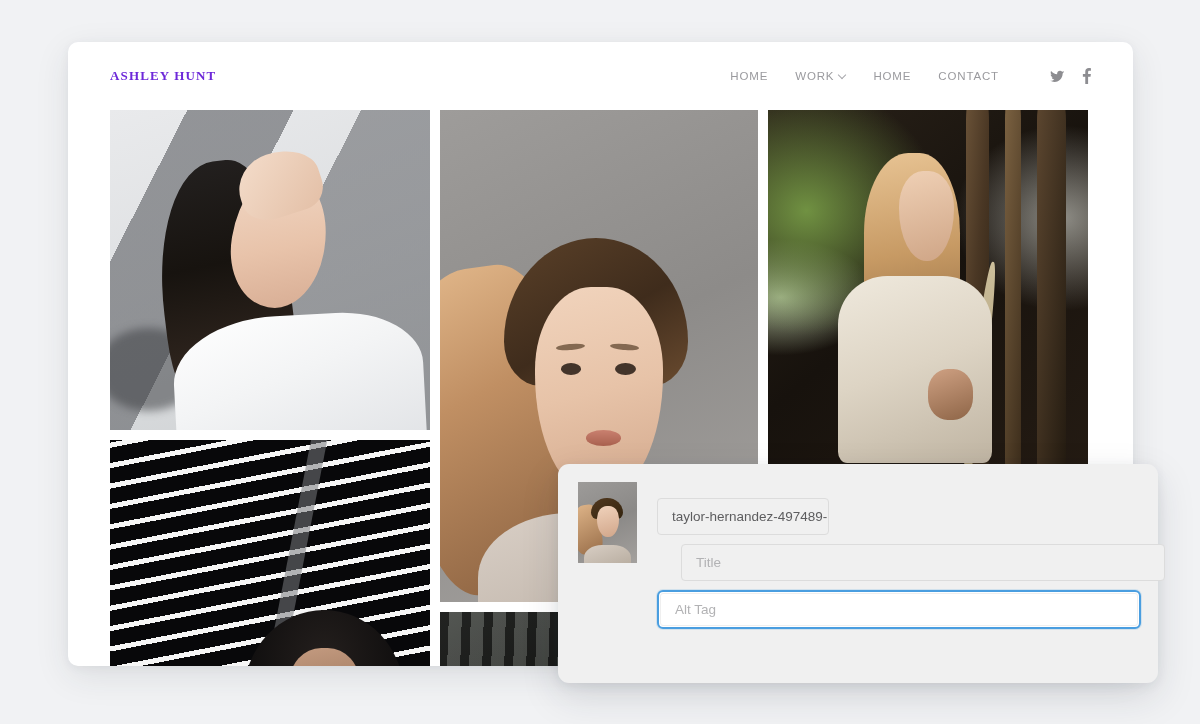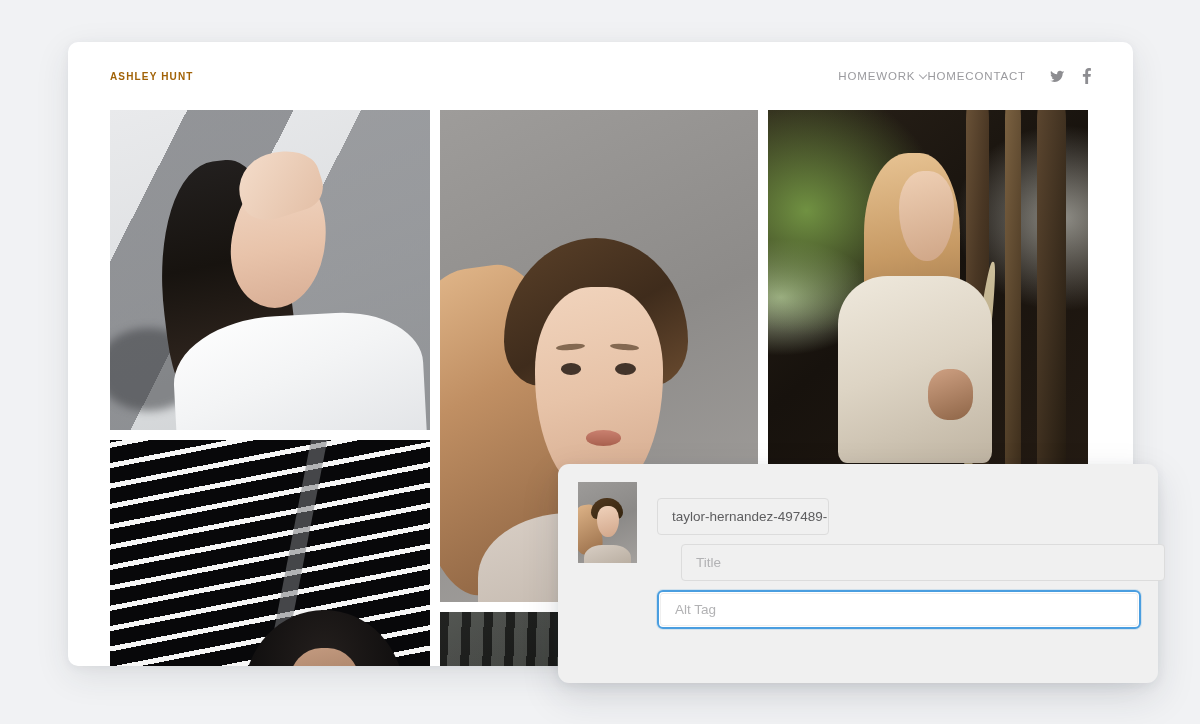--- a/index.html
+++ b/index.html
@@ -36,30 +36,32 @@
     left: 0; top: 0;
     width: 100%;
     height: 68px;
     display: flex;
     align-items: center;
     justify-content: space-between;
     padding: 0 42px 0 42px;
   }
 
   #brand-logo {
-    font-size: 10px;
+    font-size: 13px;
     font-weight: bold;
     letter-spacing: 1.15px;
-    color: #a16207;
+    color: #6d28d9;
     white-space: nowrap;
+    font-family: Liberation Serif, serif;
   }
 
   #main-nav {
     display: flex;
     align-items: center;
+    gap: 27px;
   }
 
   .nav-link {
     font-size: 11.5px;
     letter-spacing: 0.85px;
     color: #9a9a9e;
     text-decoration: none;
     white-space: nowrap;
     display: flex;
     align-items: center;

